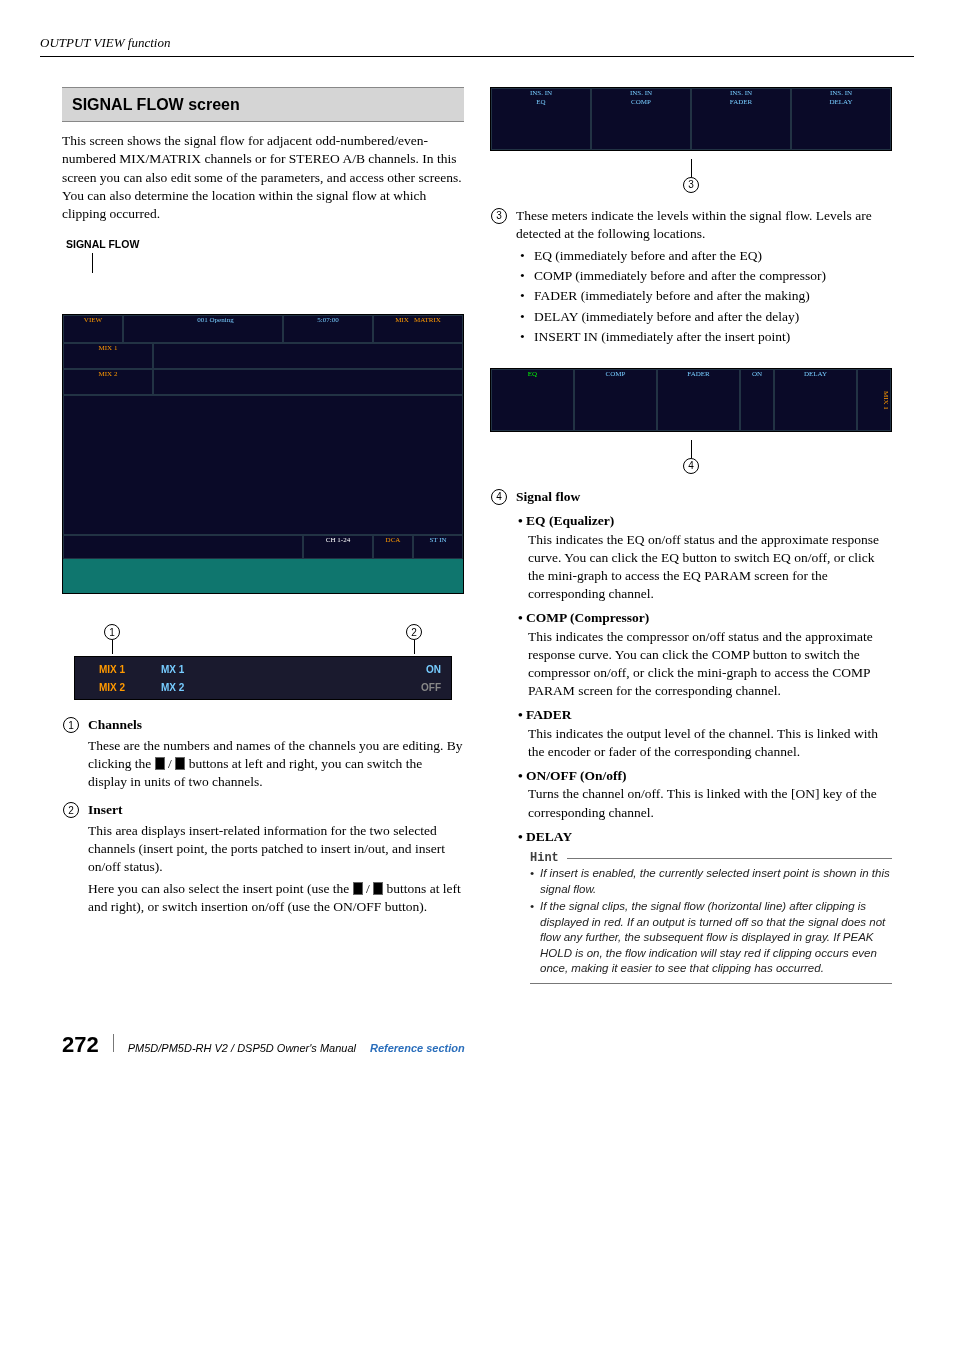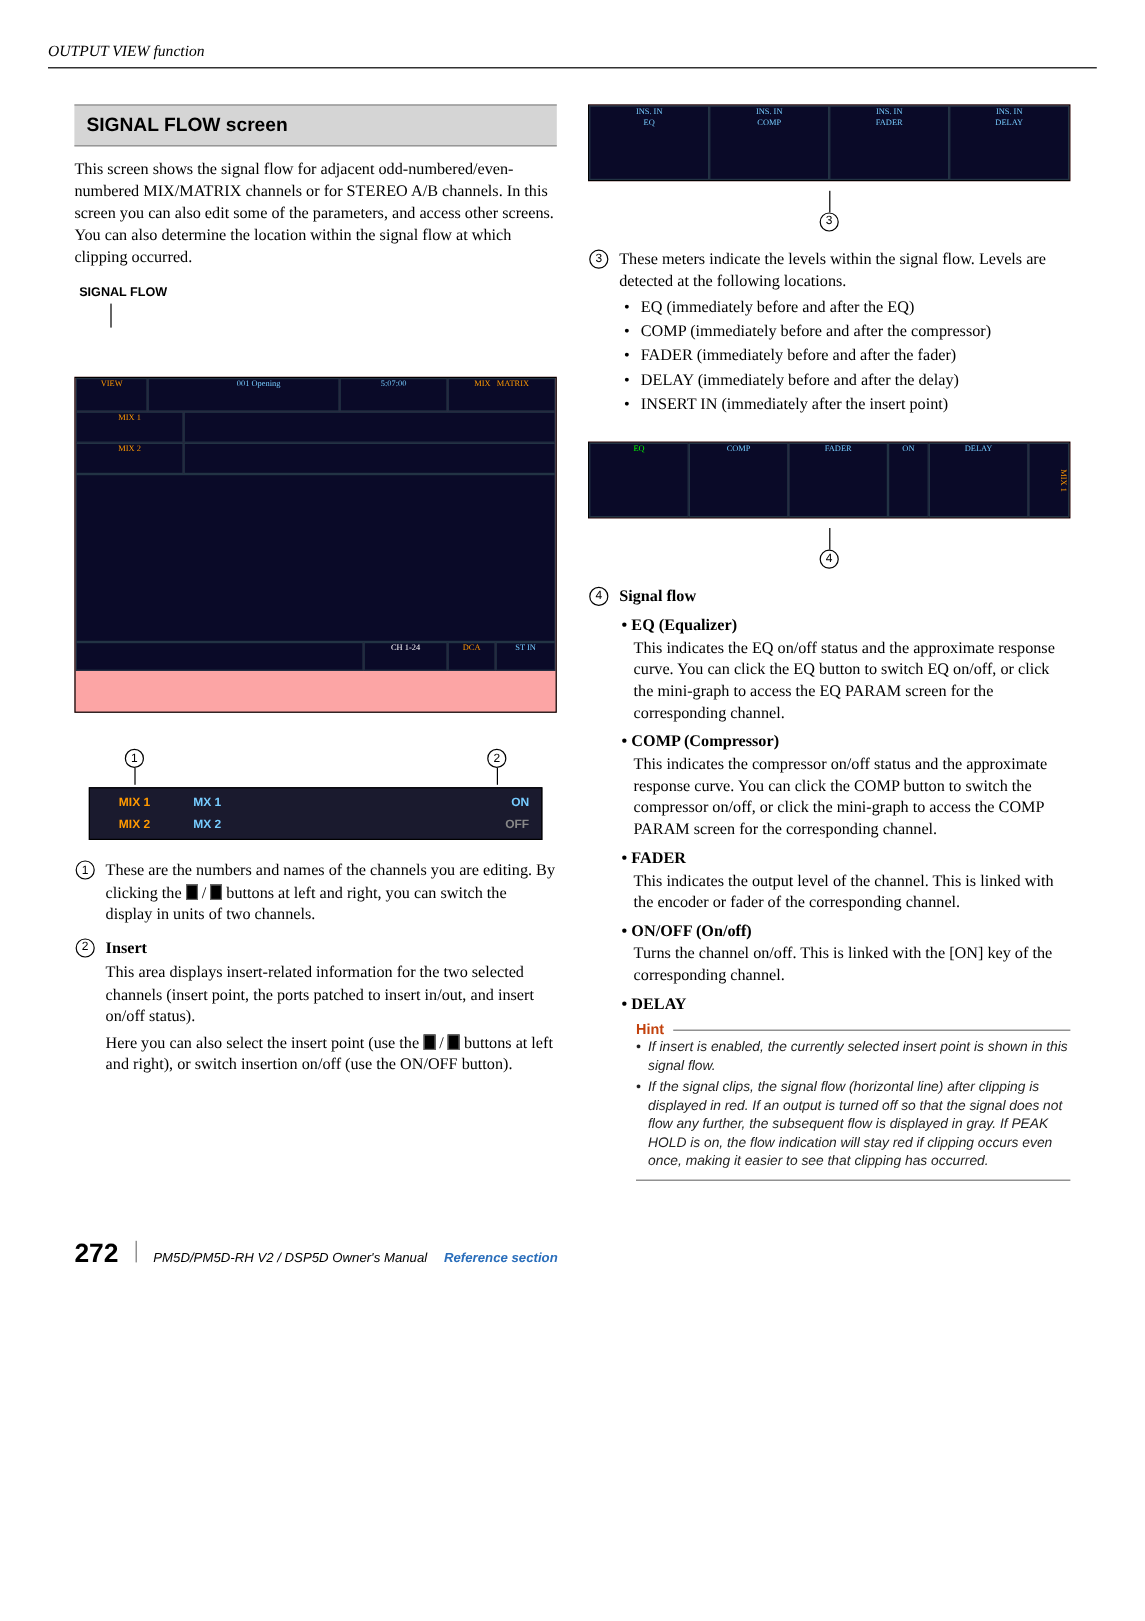--- a/index.html
+++ b/index.html
@@ -34,21 +34,21 @@
     border-bottom: 1px solid #888;
     padding: 6px 10px;
     font-family: Arial, Helvetica, sans-serif;
     font-weight: bold;
     font-size: 16px;
     margin-bottom: 10px;
   }
   p { margin-bottom: 8px; }
   .tight { margin-bottom: 4px; }
   .img-placeholder {
-    background: #fca5a5;
+    background: #0f766e;
     border: 1px solid #000;
     display: block;
   }
   .img-placeholder.big {
     width: 100%;
     height: 280px;
     position: relative;
     overflow: hidden;
     margin-top: 41px;
   }
@@ -127,23 +127,23 @@
   .sub-bullet .txt { flex: 1; }
   .sub-head {
     font-weight: bold;
     margin-top: 6px;
     margin-left: 2px;
   }
   .sub-desc {
     margin-left: 12px;
   }
   .hint-title {
-    font-family: Liberation Sans, sans-serif;
-    font-weight: bold;
-    color: #c2410c;
+    font-family: Liberation Mono, monospace;
+    font-weight: bold;
+    color: #404040;
     font-size: 12px;
     display: flex;
     align-items: center;
     gap: 8px;
     margin-top: 4px;
   }
   .hint-title .rule {
     flex: 1;
     height: 1px;
     background: #777;
@@ -266,20 +266,21 @@
       </div>
     </div>
 
     <div style="height:14px;"></div>
 
     <div class="item">
       <div class="num">
           <div class="callout-num">1</div>
         </div>
       <div class="item-body">
+        <div class="item-title">Channels</div>
         <p class="tight">
           <span>These are the numbers and names of the channels you are editing. By clicking the </span><span class="arrow-btn"></span><span> / </span><span class="arrow-btn"></span><span> buttons at left and right, you can switch the display in units of two channels.</span>
         </p>
       </div>
     </div>
 
     <div class="item">
       <div class="num">
           <div class="callout-num">2</div>
         </div>
@@ -316,21 +317,21 @@
         <div class="sub-bullet">
             <div class="dot">•</div>
             <div class="txt">EQ (immediately before and after the EQ)</div>
           </div>
         <div class="sub-bullet">
             <div class="dot">•</div>
             <div class="txt">COMP (immediately before and after the compressor)</div>
           </div>
         <div class="sub-bullet">
             <div class="dot">•</div>
-            <div class="txt">FADER (immediately before and after the fader)</div>
+            <div class="txt">FADER (immediately before and after the making)</div>
           </div>
         <div class="sub-bullet">
             <div class="dot">•</div>
             <div class="txt">DELAY (immediately before and after the delay)</div>
           </div>
         <div class="sub-bullet">
             <div class="dot">•</div>
             <div class="txt">INSERT IN (immediately after the insert point)</div>
           </div>
       </div>

